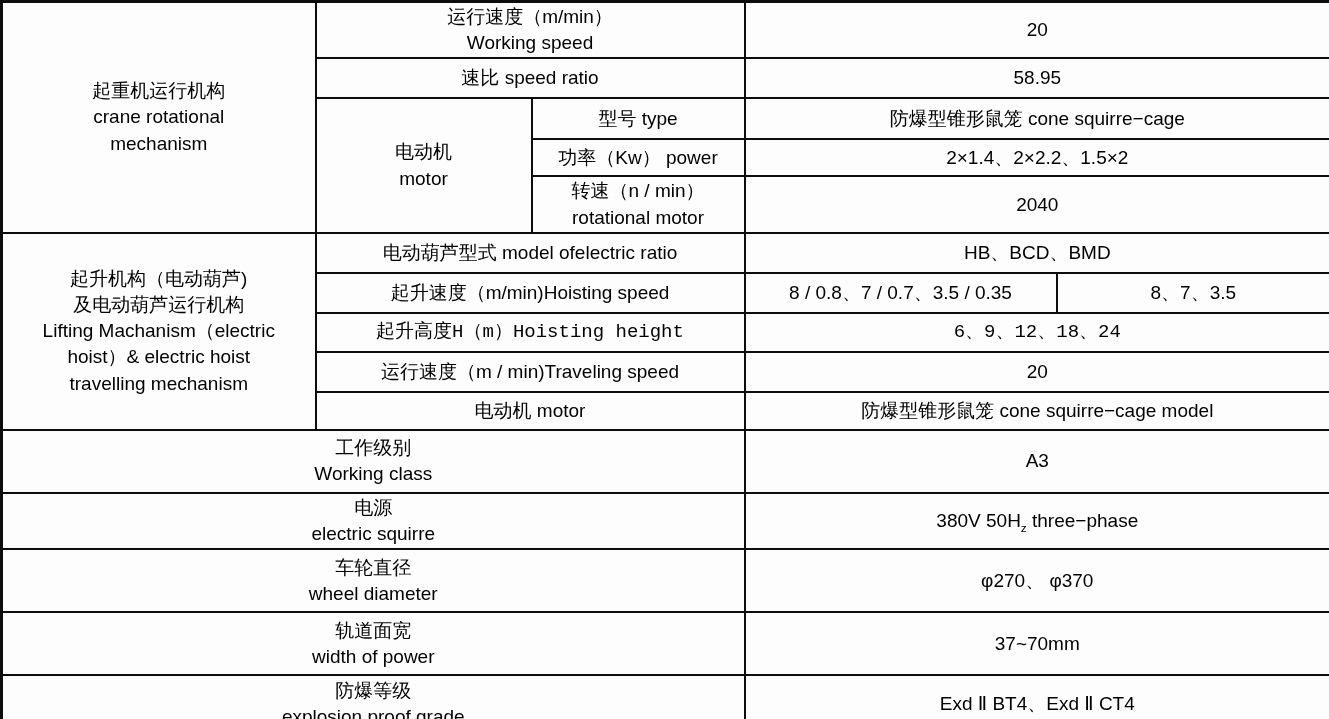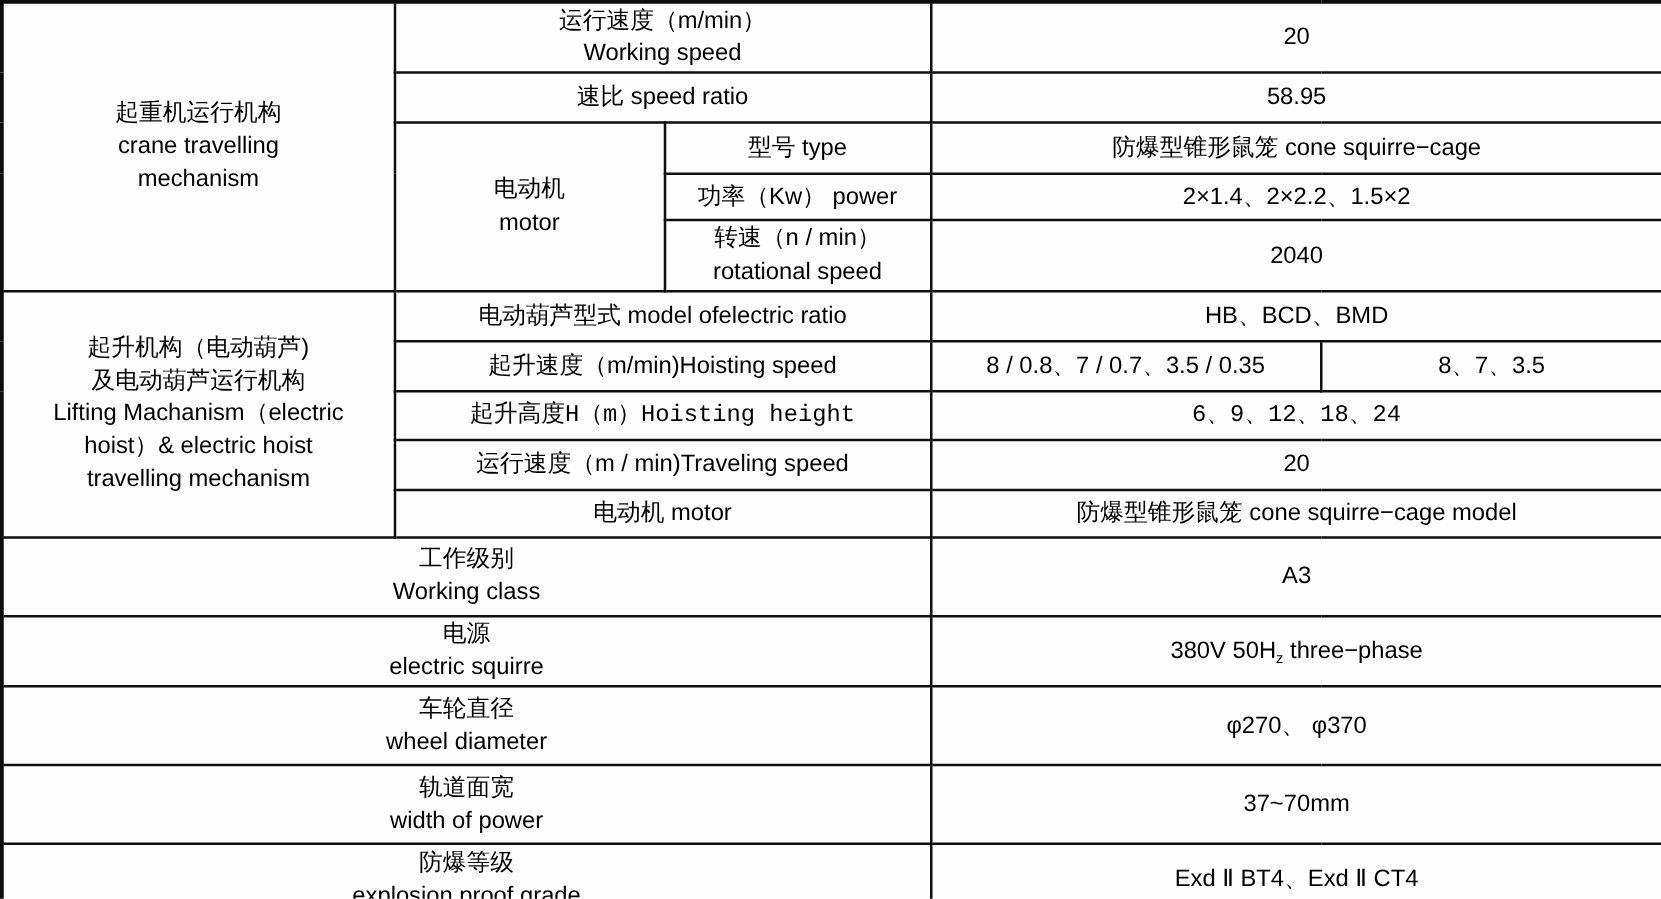--- a/index.html
+++ b/index.html
@@ -46,21 +46,21 @@
       <col style="width:314px">
         <col style="width:216px">
         <col style="width:213px">
         <col style="width:312px">
         <col style="width:274px">
     </colgroup>
 
     <tbody>
         <tr class="h56">
       <td rowspan="5">起重机运行机构
-crane travelling
+crane rotational
 mechanism</td>
       <td colspan="2">运行速度（m/min）
 Working speed</td>
       <td colspan="2">20</td>
     </tr>
     <tr class="h40">
       <td colspan="2">速比 speed ratio</td>
       <td colspan="2">58.95</td>
     </tr>
     <tr class="h41">
@@ -68,21 +68,21 @@
 motor</td>
       <td>型号 type</td>
       <td colspan="2">防爆型锥形鼠笼 cone squirre−cage</td>
     </tr>
     <tr class="h37">
       <td>功率（Kw） power</td>
       <td colspan="2">2×1.4、2×2.2、1.5×2</td>
     </tr>
     <tr class="h56">
       <td>转速（n / min）
-rotational speed</td>
+rotational motor</td>
       <td colspan="2">2040</td>
     </tr>
 
     <tr class="h40">
       <td rowspan="5">起升机构（电动葫芦)
 及电动葫芦运行机构
 Lifting Machanism（electric
 hoist）&amp; electric hoist
 travelling mechanism</td>
       <td colspan="2">电动葫芦型式 model ofelectric ratio</td>

